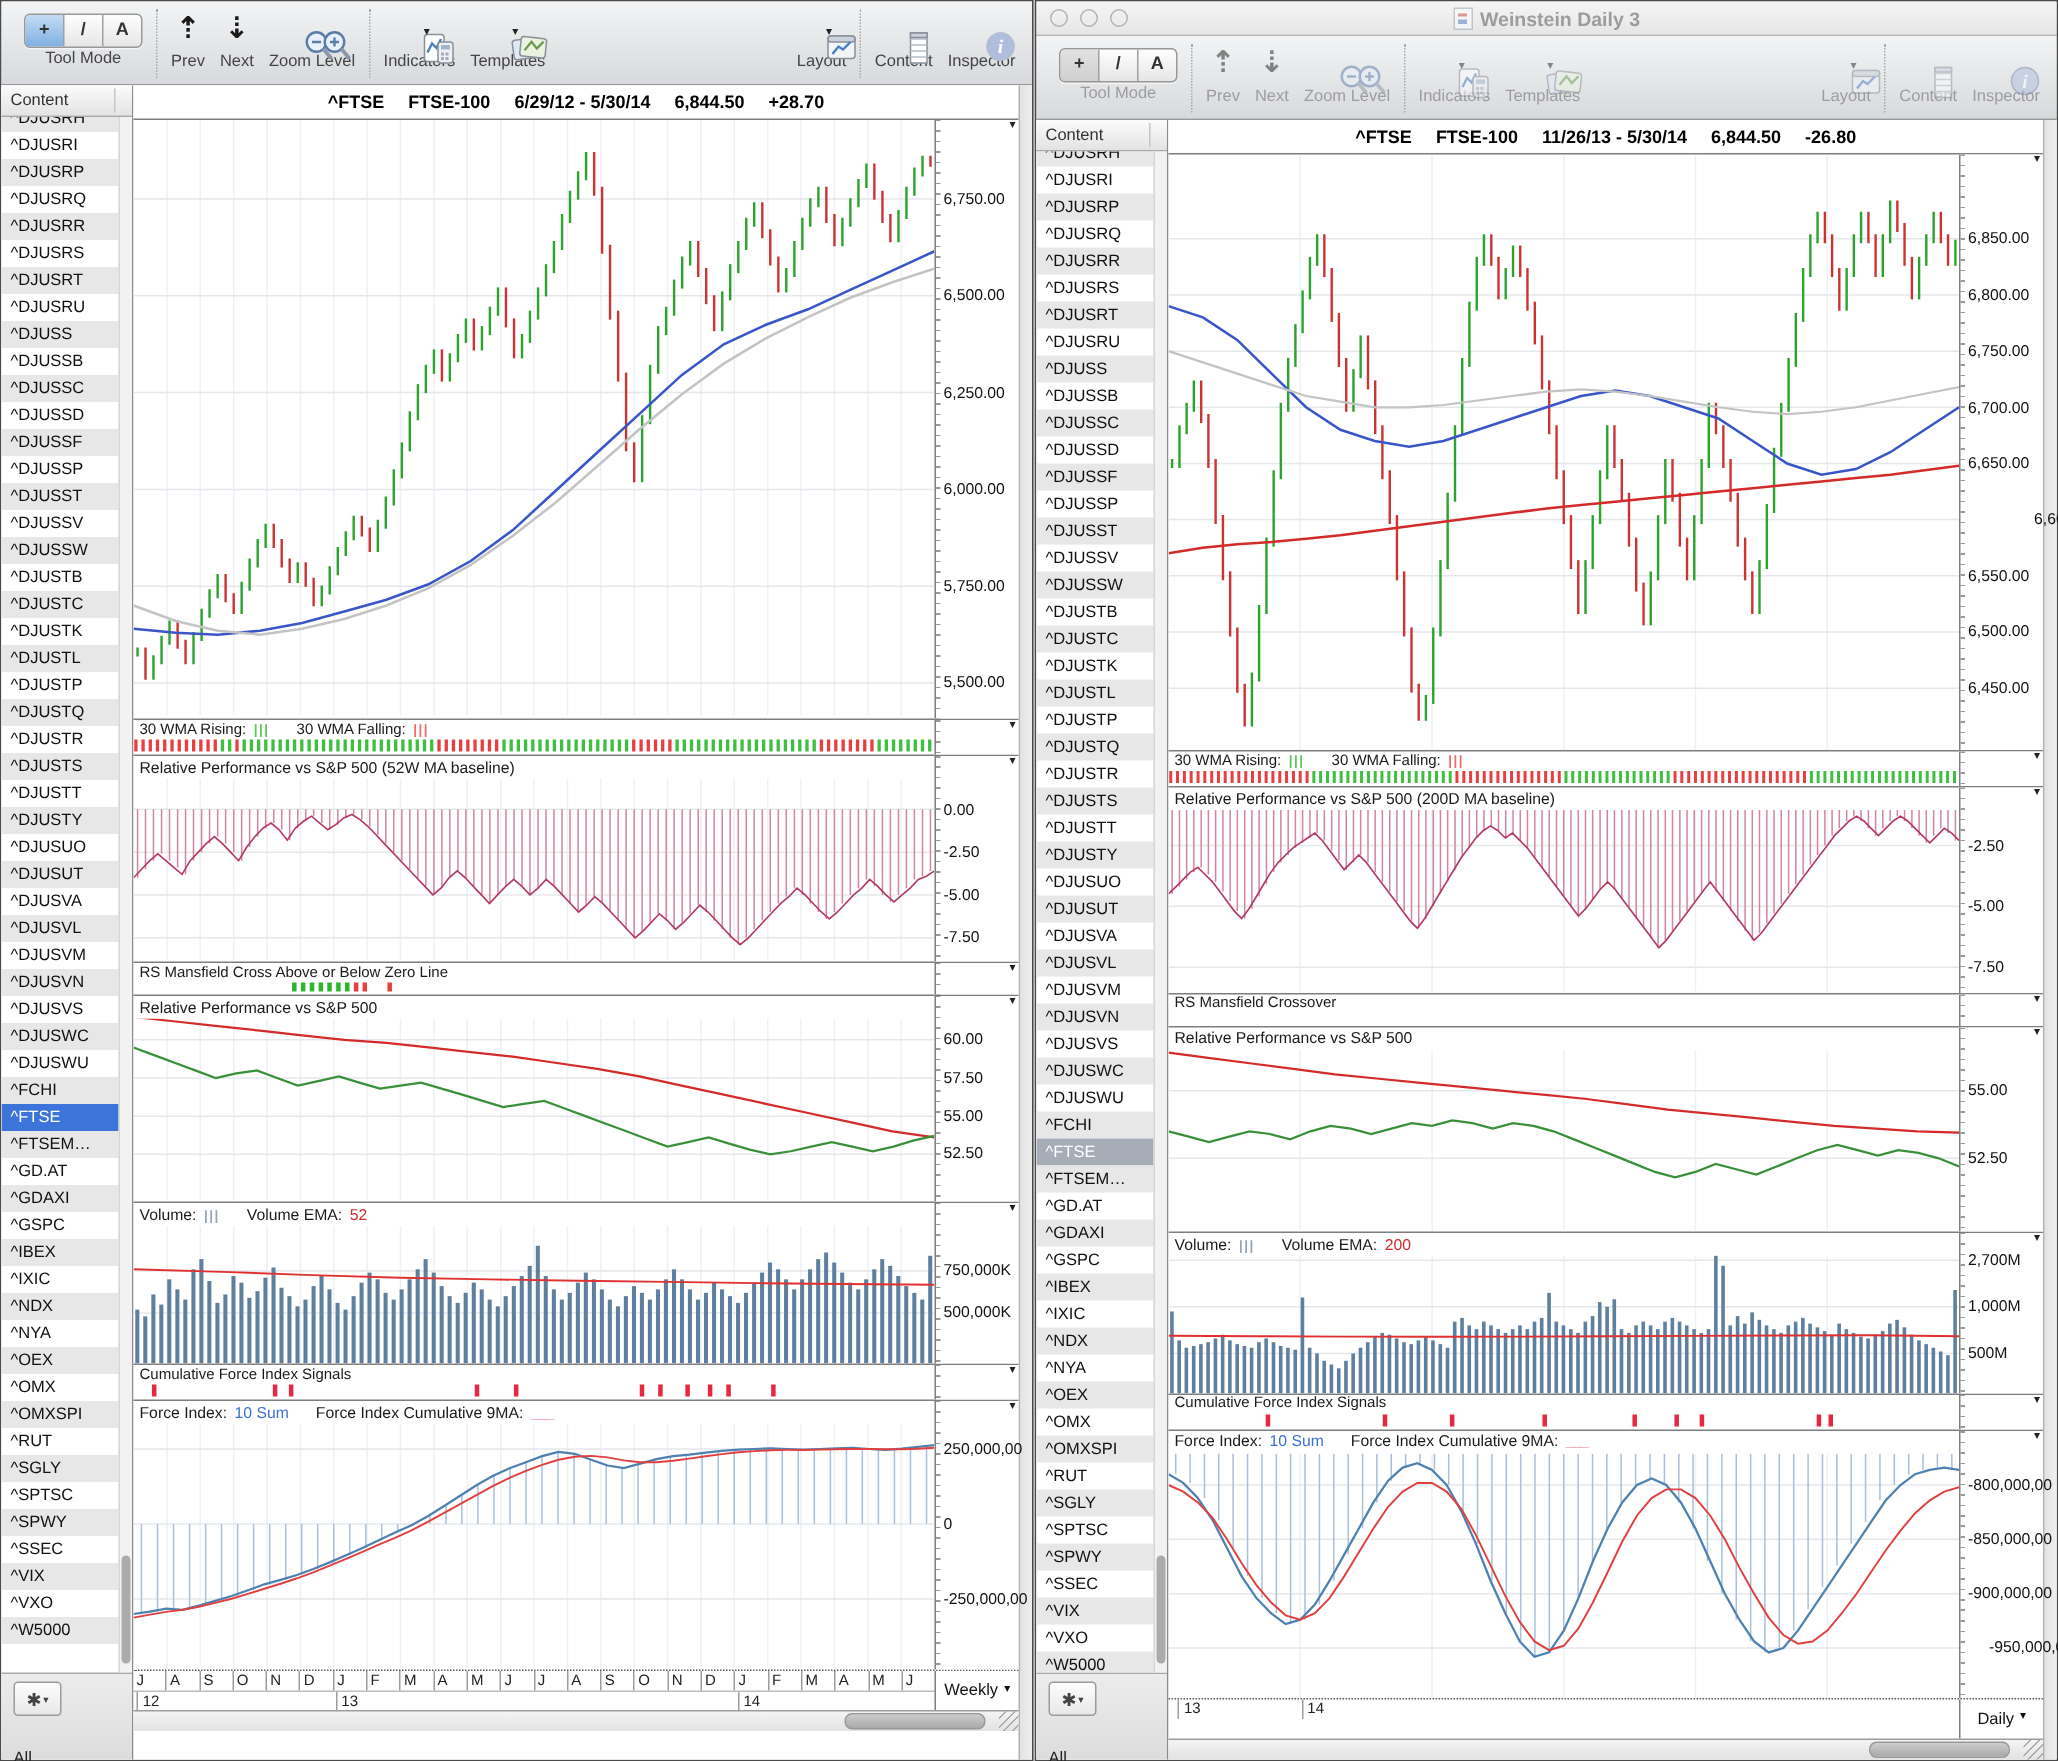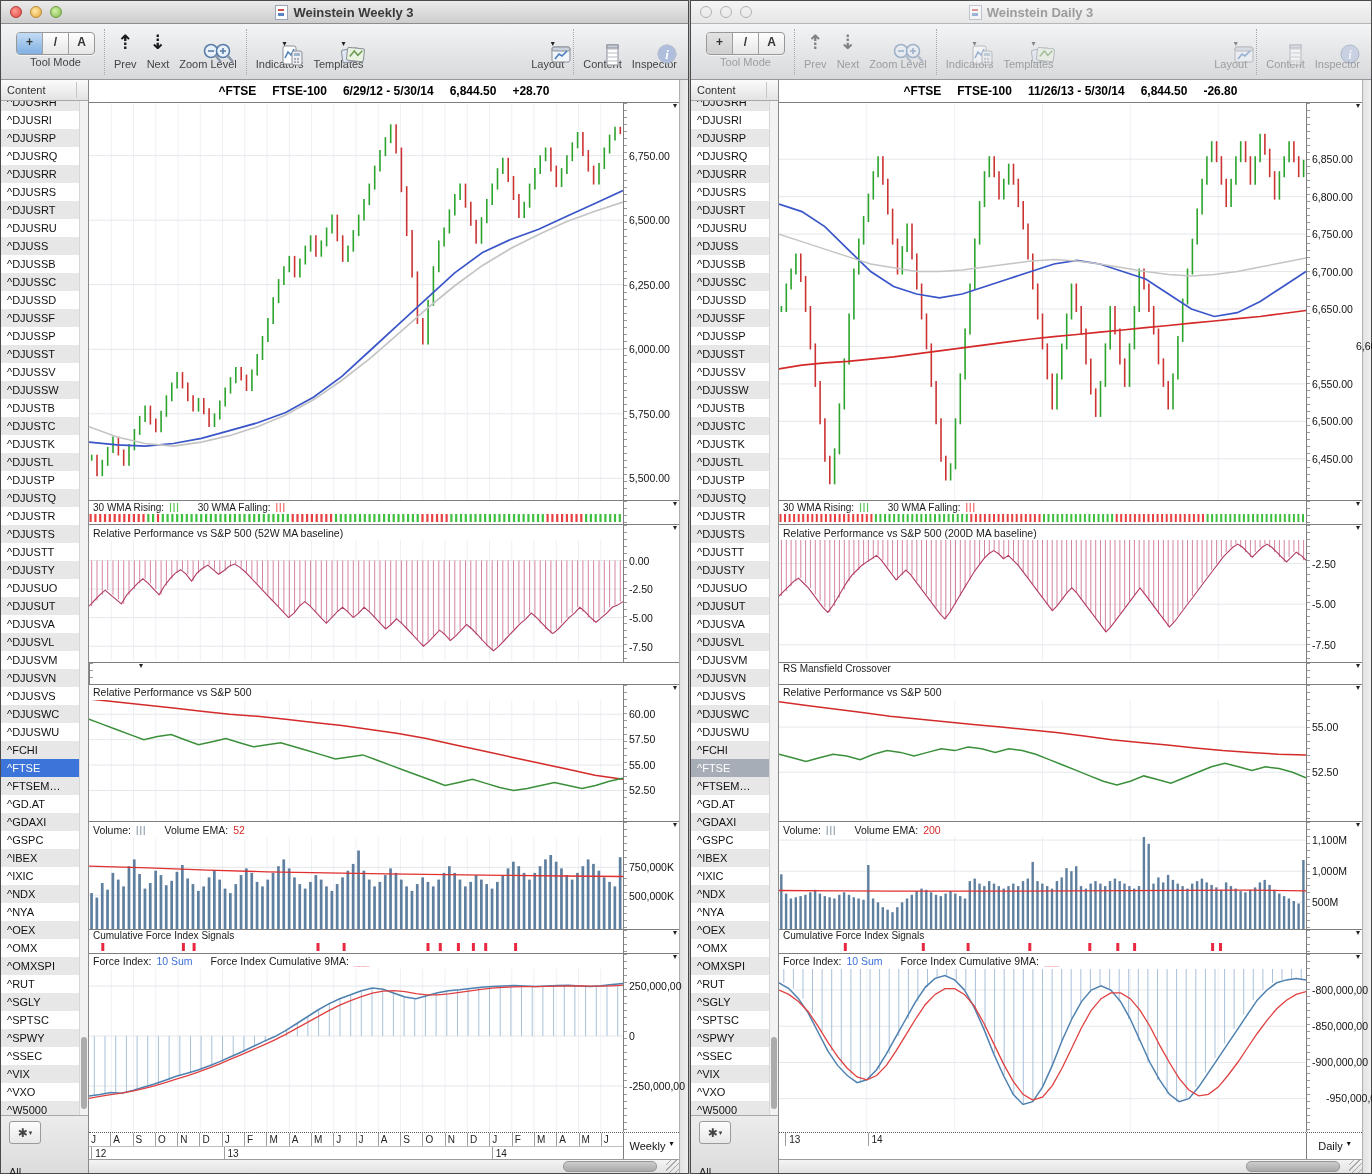--- a/index.html
+++ b/index.html
@@ -119,29 +119,20 @@
   .hthumb{position:absolute;right:22px;top:1px;width:92px;height:9px;border-radius:5px;
           background:linear-gradient(#cdcdcd,#a9a9a9);border:1px solid #999}
   .grip{position:absolute;right:0;bottom:0;width:13px;height:13px;
         background:repeating-linear-gradient(135deg,transparent 0 3px,#a9a9a9 3px 4px)}
   svg{display:block;position:absolute;top:0;left:0}
 </style>
 </head>
 <body>
 
 <div class="window" id="win-left">
-  <div class="titlebar">
-    <div class="lights">
-      <span class="light red"></span>
-      <span class="light yellow"></span>
-      <span class="light green"></span>
-    </div>
-    <span class="titleicon"></span>
-    <span>Weinstein Weekly 3</span>
-  </div>
 
   <div class="toolbar">
     <div class="tgroup">
       <div class="seg">
         <div class="segbtn on">+</div>
         <div class="segbtn">/</div>
         <div class="segbtn">A</div>
       </div>
       <div class="tlabel">Tool Mode</div>
     </div>
@@ -754,20 +745,39 @@
         </div>
         <div class="gutter">
             <span class="disc">▾</span>
             <span class="ytick" style="top: 29.5472px;">0.00</span>
             <span class="ytick" style="top: 58.0849px;">-2.50</span>
             <span class="ytick" style="top: 86.6226px;">-5.00</span>
             <span class="ytick" style="top: 115.16px;">-7.50</span>
           </div>
       </div>
       <div class="panel p-mans">
+        <div class="panel-main">
+          <div class="phead">
+              <span>RS Mansfield Cross Above or Below Zero Line</span>
+            </div>
+          <div class="strip-plot">
+              <svg width="534" height="9">
+                <rect x="105.7" y="1" width="3" height="6" fill="#2db52d"></rect>
+                <rect x="111.6" y="1" width="3" height="6" fill="#2db52d"></rect>
+                <rect x="117.5" y="1" width="3" height="6" fill="#2db52d"></rect>
+                <rect x="123.4" y="1" width="3" height="6" fill="#2db52d"></rect>
+                <rect x="129.2" y="1" width="3" height="6" fill="#2db52d"></rect>
+                <rect x="135.1" y="1" width="3" height="6" fill="#2db52d"></rect>
+                <rect x="141.0" y="1" width="3" height="6" fill="#2db52d"></rect>
+                <rect x="146.9" y="1" width="3" height="6" fill="#e84040"></rect>
+                <rect x="152.7" y="1" width="3" height="6" fill="#e84040"></rect>
+                <rect x="169.3" y="1" width="3" height="6" fill="#e84040"></rect>
+              </svg>
+            </div>
+        </div>
         <div class="gutter">
             <span class="disc">▾</span>
           </div>
       </div>
       <div class="panel p-rs">
         <div class="panel-main">
           <div class="phead">
               <span>Relative Performance vs S&amp;P 500</span>
             </div>
           <div class="plot">
@@ -1921,21 +1931,21 @@
                 <rect x="508.7" y="61.5" width="2.4" height="30.5" fill="#5f7f9f"></rect>
                 <rect x="513.6" y="64.0" width="2.4" height="28.0" fill="#5f7f9f"></rect>
                 <rect x="518.4" y="66.5" width="2.4" height="25.5" fill="#5f7f9f"></rect>
                 <rect x="523.2" y="23.0" width="2.4" height="69.0" fill="#5f7f9f"></rect>
                 <polyline points="0.0,53.5 58.6,53.8 117.1,54.1 175.7,54.2 234.2,54.1 292.8,53.8 351.3,53.6 409.9,53.3 468.4,53.2 527.0,53.8 " fill="none" stroke="#e03030" stroke-width="1.3"></polyline>
               </svg>
             </div>
         </div>
         <div class="gutter">
             <span class="disc">▾</span>
-            <span class="ytick" style="top: 12.1081px;">1,100M</span>
+            <span class="ytick" style="top: 12.1081px;">2,700M</span>
             <span class="ytick" style="top: 43.1892px;">1,000M</span>
             <span class="ytick" style="top: 74.2703px;">500M</span>
           </div>
       </div>
       <div class="panel p-sig">
         <div class="panel-main">
           <div class="phead">
               <span>Cumulative Force Index Signals</span>
             </div>
           <div class="strip-plot">

